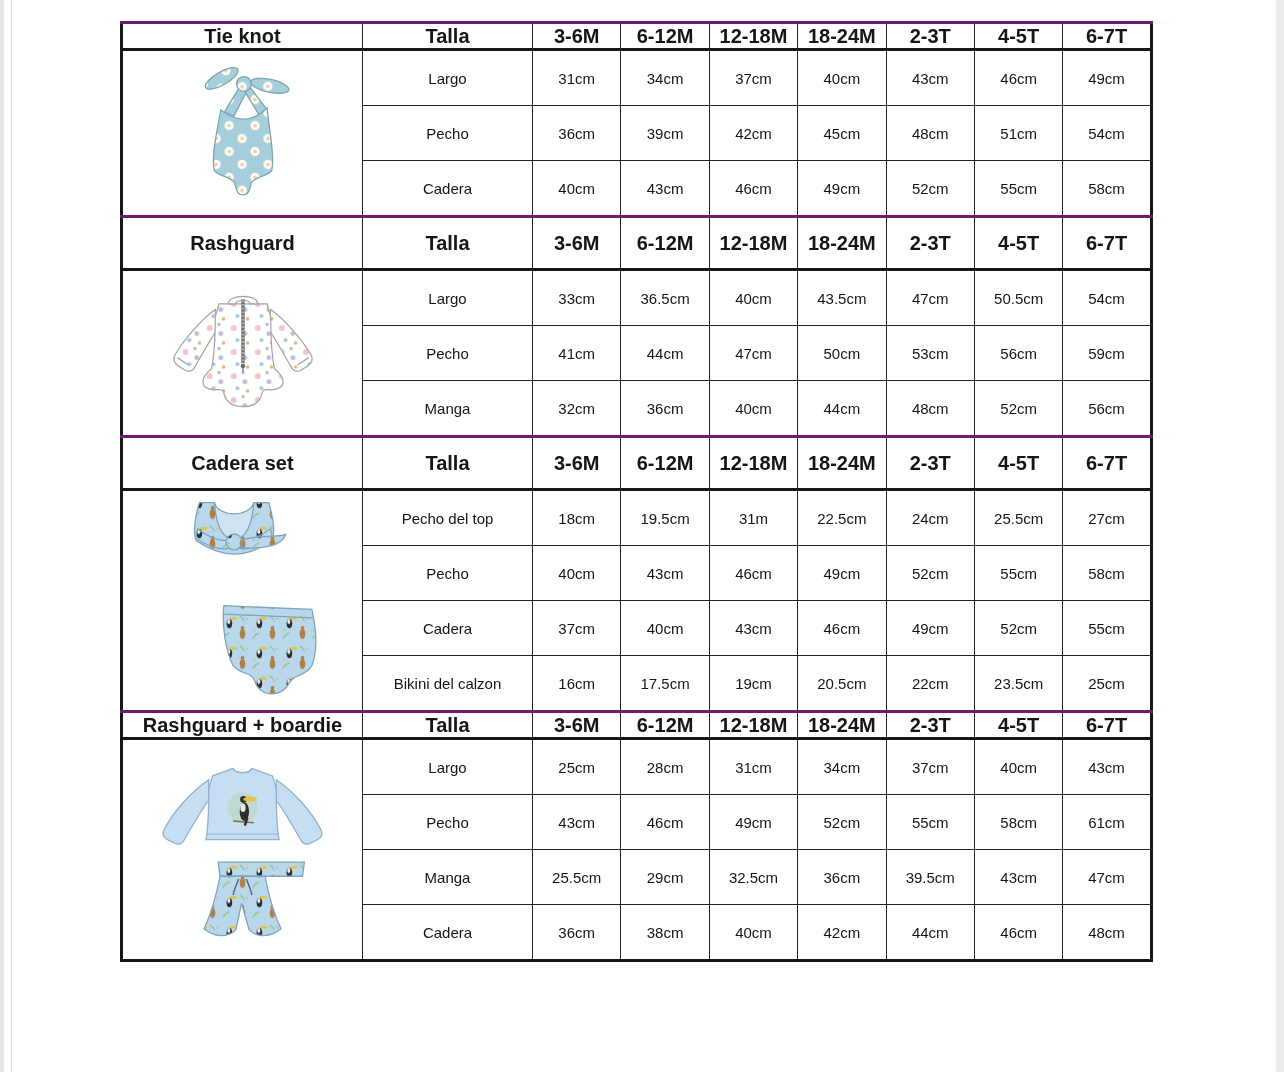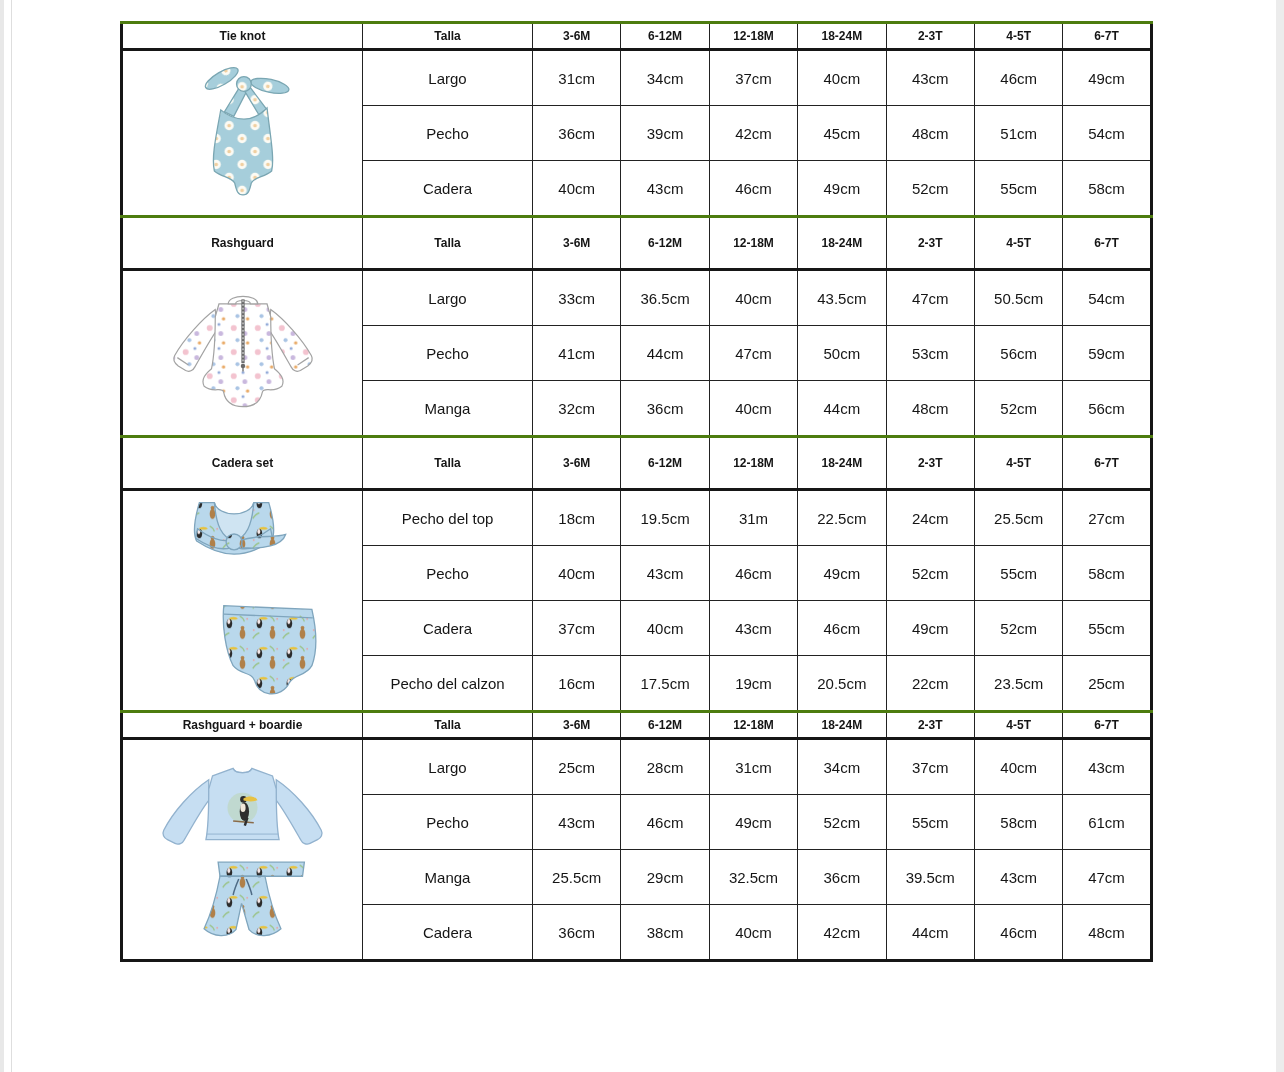--- a/index.html
+++ b/index.html
@@ -18,22 +18,22 @@
     border-collapse:collapse;table-layout:fixed;
     border:3px solid #161616;
   }
   table.size-chart td{
     border:1px solid #222;
     text-align:center;vertical-align:middle;
     font-size:15px;padding:0 2px;color:#151515;
     overflow:hidden;
   }
   tr.header-row td{
-    border-top:3px solid #4d7c0f;border-bottom:3px solid #161616;
-    font-weight:bold;font-size:12px;
+    border-top:3px solid #701a75;border-bottom:3px solid #161616;
+    font-weight:bold;font-size:20px;
   }
   tr.h-thin td{height:24px;}
   tr.h-tall td{height:50px;}
   tr.data-row td{height:54px;}
   td.product-name{font-weight:bold;font-size:16px;}
   td.illus-cell{padding:0;}
   td.illus-cell svg{display:block;margin:0 auto;}
 </style>
 </head>
 <body>
@@ -255,21 +255,21 @@
         <td class="row-label">Cadera</td>
         <td class="value-cell">37cm</td>
         <td class="value-cell">40cm</td>
         <td class="value-cell">43cm</td>
         <td class="value-cell">46cm</td>
         <td class="value-cell">49cm</td>
         <td class="value-cell">52cm</td>
         <td class="value-cell">55cm</td>
       </tr>
       <tr class="data-row">
-        <td class="row-label">Pecho del calzon</td>
+        <td class="row-label">Bikini del calzon</td>
         <td class="value-cell">16cm</td>
         <td class="value-cell">17.5cm</td>
         <td class="value-cell">19cm</td>
         <td class="value-cell">20.5cm</td>
         <td class="value-cell">22cm</td>
         <td class="value-cell">23.5cm</td>
         <td class="value-cell">25cm</td>
       </tr>
       <tr class="header-row h-thin">
         <td class="product-name">Rashguard + boardie</td>

